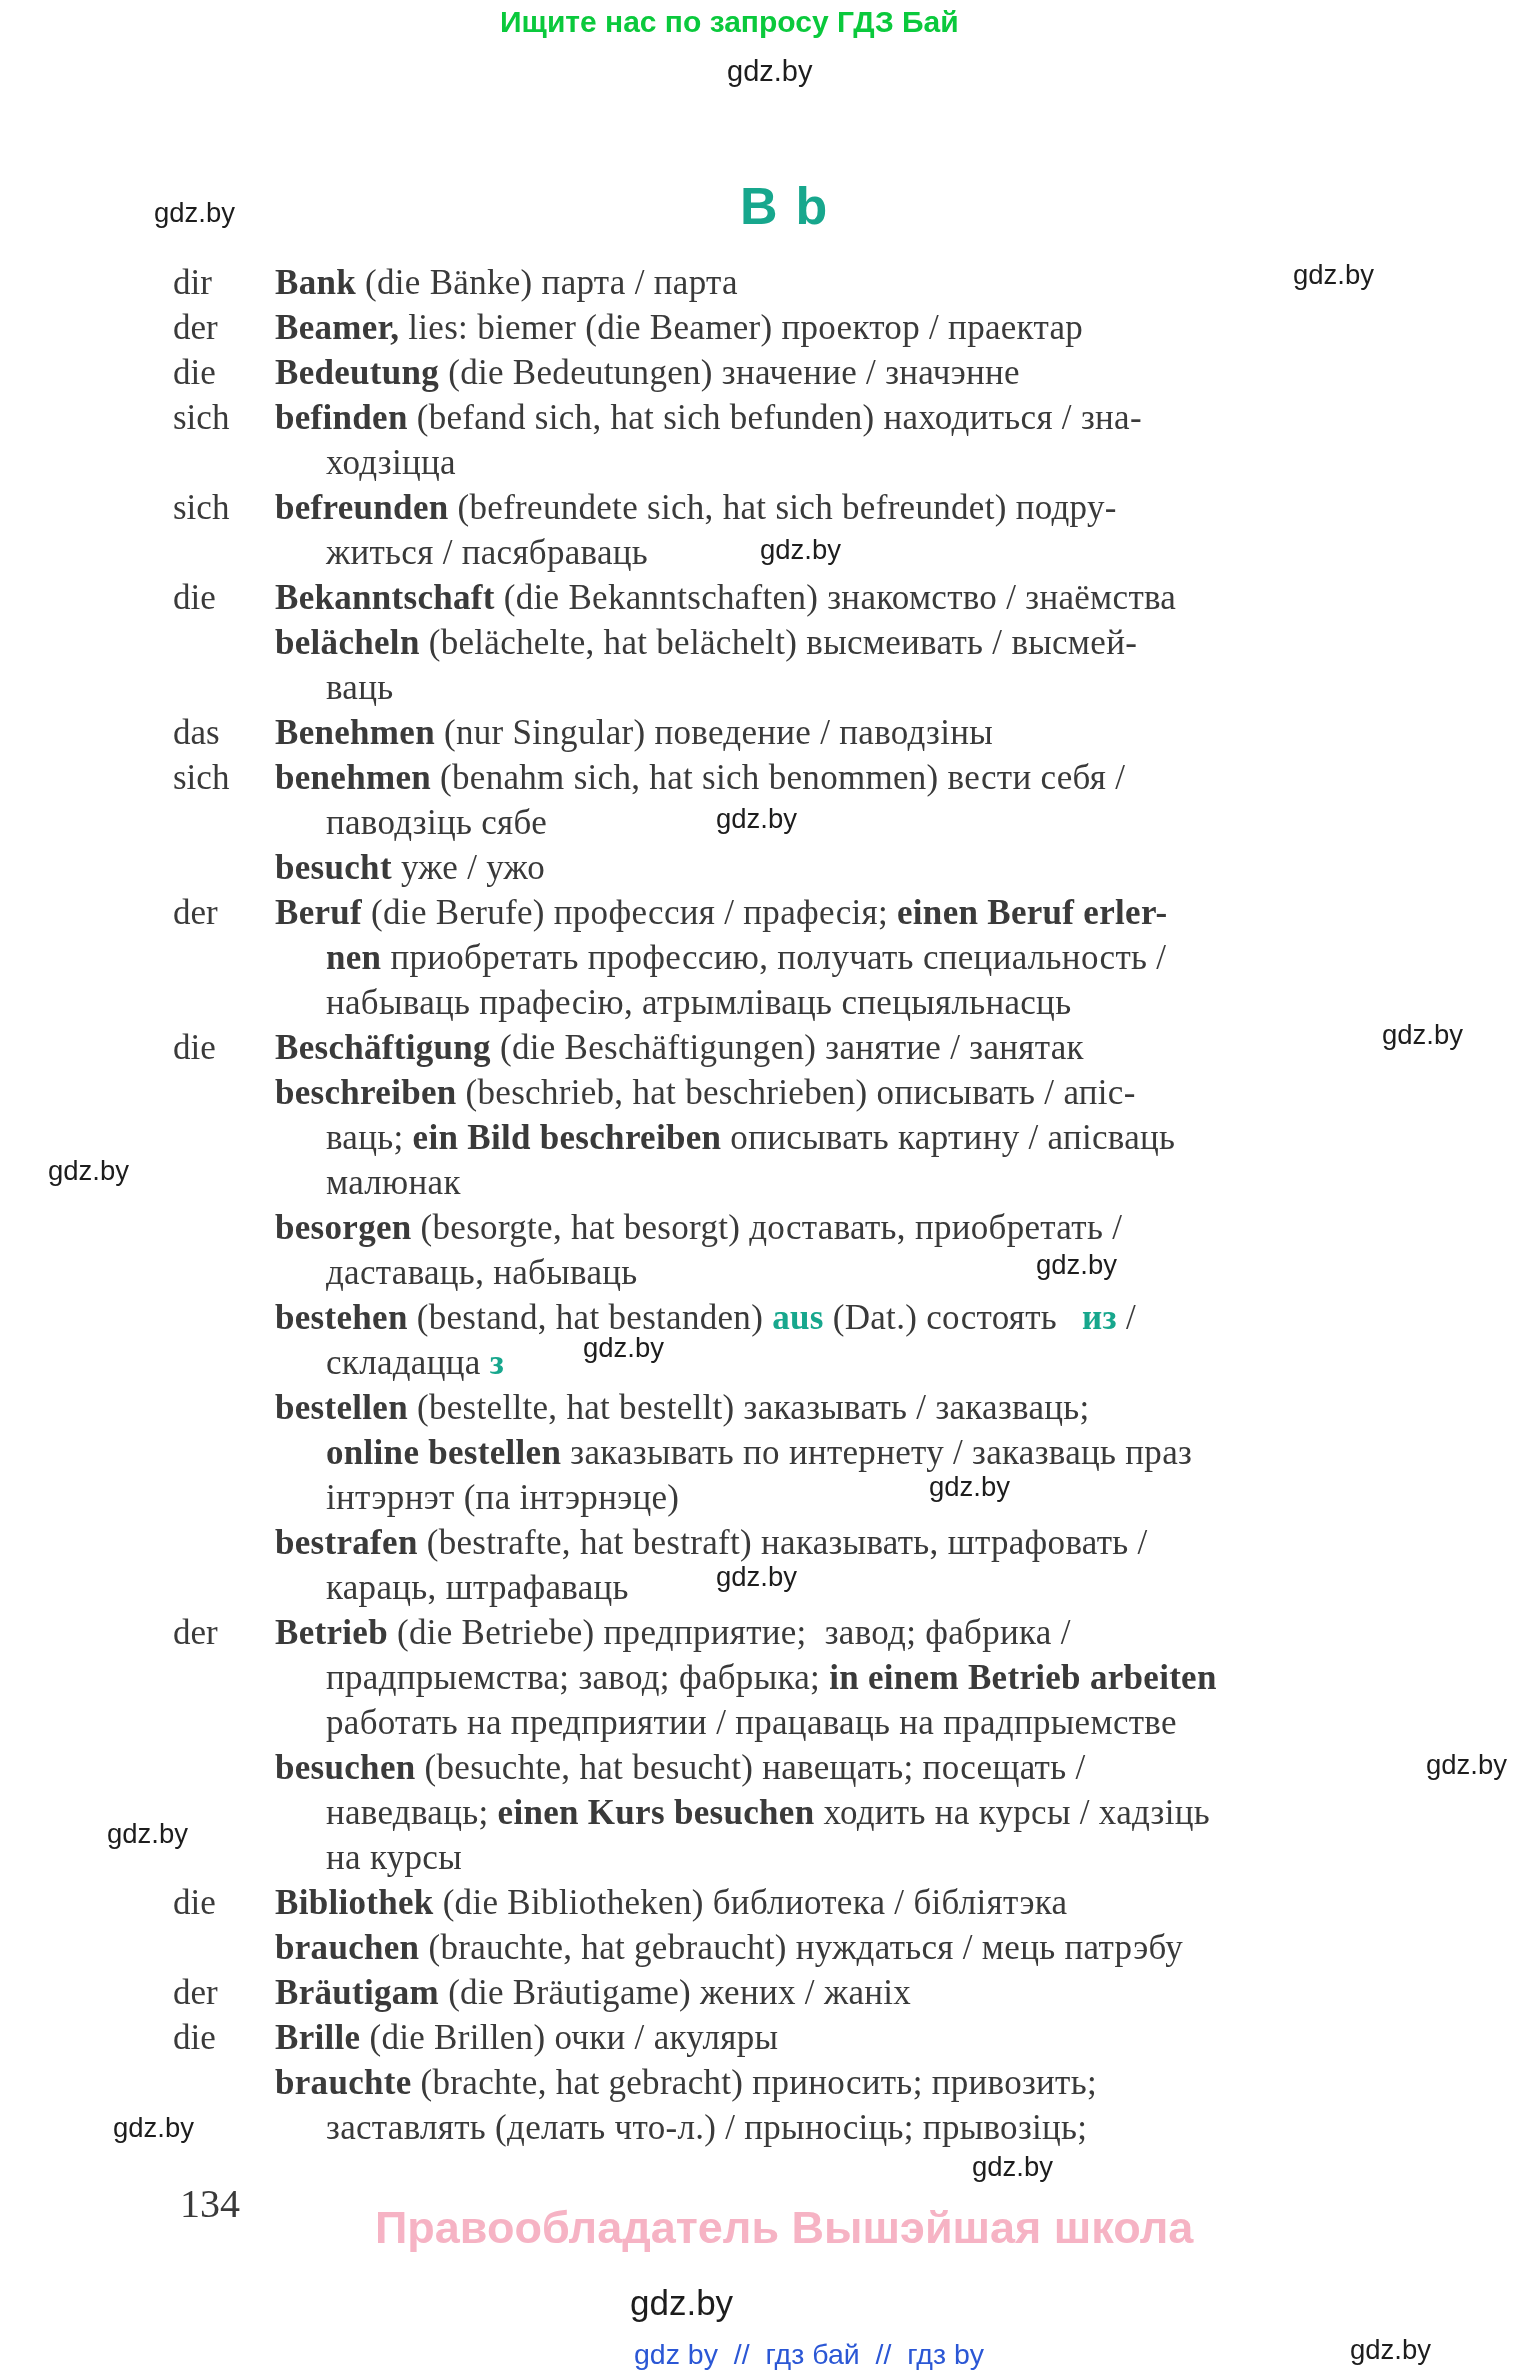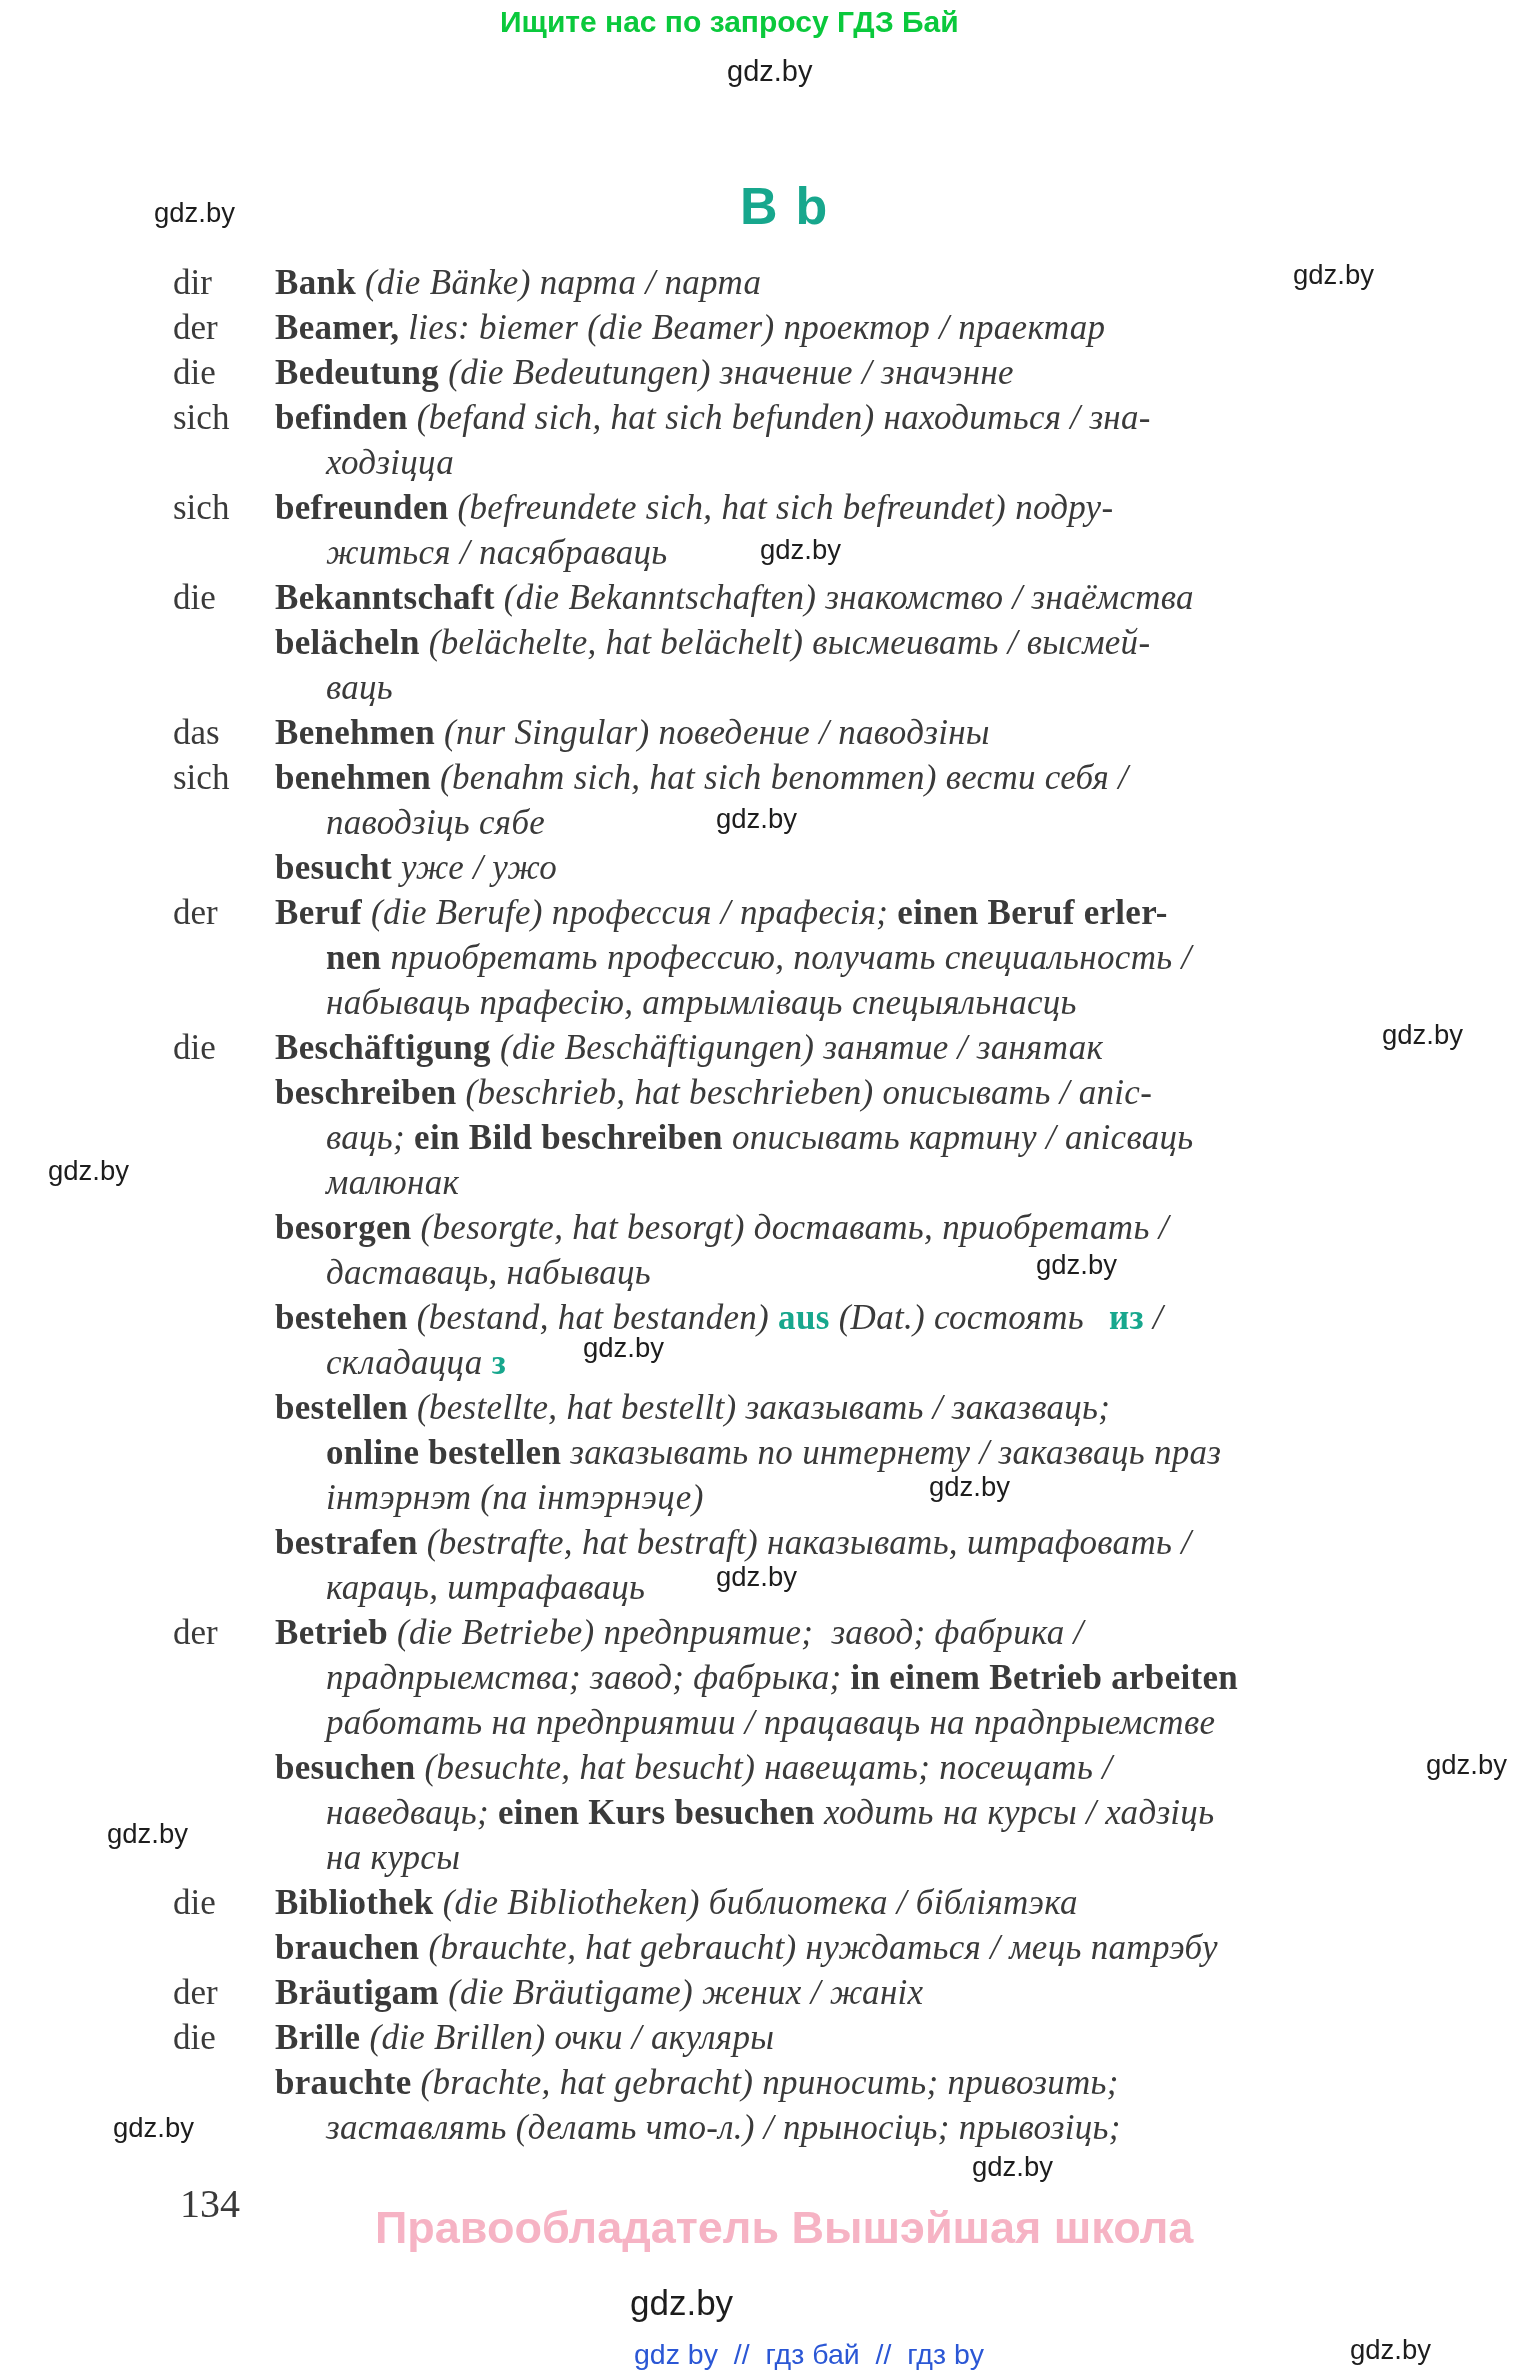--- a/index.html
+++ b/index.html
@@ -27,23 +27,23 @@
   .entry{position:relative;}
   .article{
     position:absolute;left:173px;top:0;height:45px;line-height:45px;
     font-size:35px;color:#3a3a3a;
   }
   .dline{
     padding-left:275px;height:45px;line-height:45px;white-space:pre;
     font-size:35px;color:#3a3a3a;letter-spacing:0.3px;
   }
   .dline.cont{padding-left:326px;}
-  .s-n{font-weight:normal;font-style:italic;}
+  .s-n{font-weight:normal;}
   .s-b{font-weight:bold;}
-  .s-i{font-style:italic;margin-top:32px;}
+  .s-i{margin-top:32px;}
   .s-t{font-weight:bold;}
   
   .page-number{position:absolute;left:180px;top:2180px;font-size:40px;color:#3a3a3a;}
   .copyright{
     position:absolute;left:375px;top:2202px;font-family:"Liberation Sans",sans-serif;
     font-size:45px;font-weight:bold;
   }
   .site-big{
     position:absolute;left:630px;top:2283px;font-family:"Liberation Sans",sans-serif;
     font-size:35px;color:#1d1d1d;

